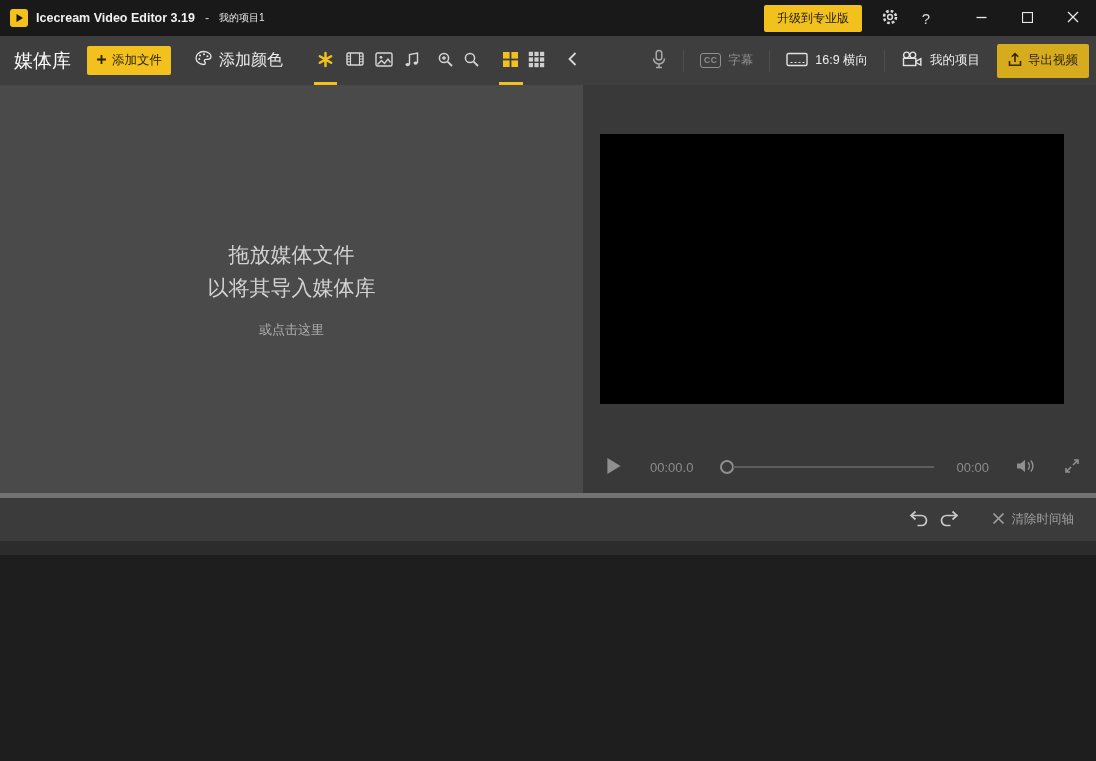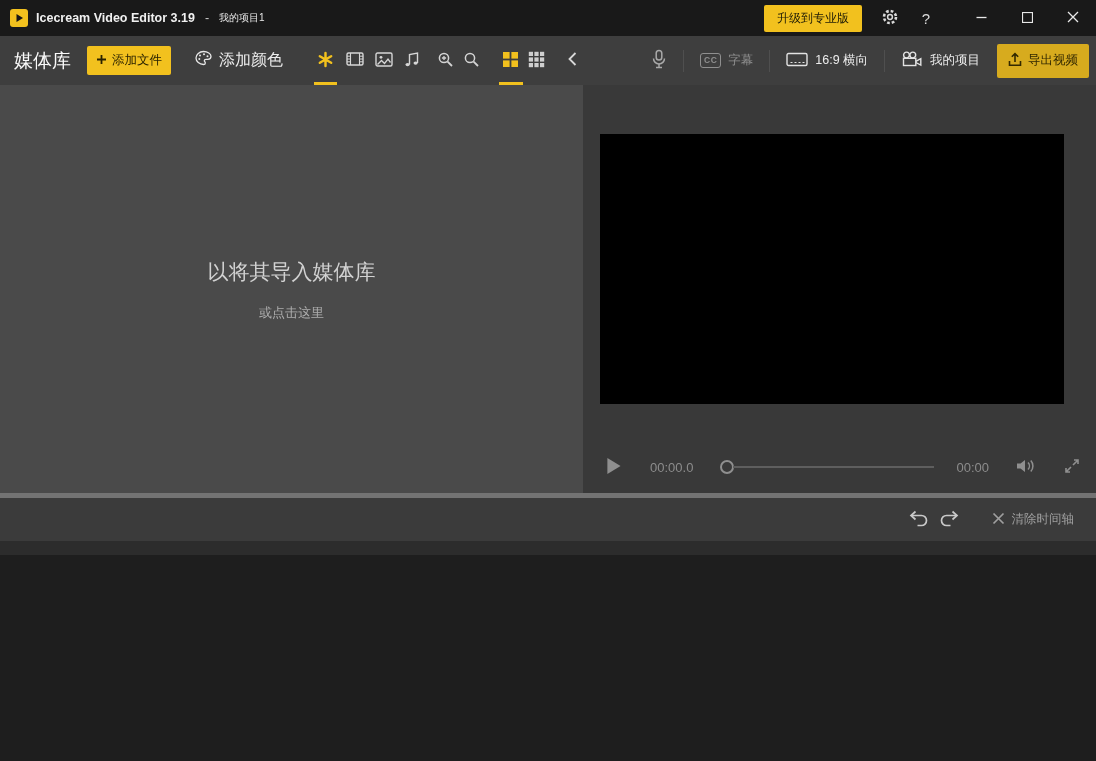--- a/index.html
+++ b/index.html
@@ -297,20 +297,21 @@
               <path d="M1.5 9v4.3h11V9" fill="none" stroke="#332900" stroke-width="1.6"></path>
             </svg>
         </span>
         <span>导出视频</span>
       </button>
     </div>
   </div>
 
   <div class="main">
     <div class="media-panel">
+      <div class="drop-line">拖放媒体文件</div>
       <div class="drop-line">以将其导入媒体库</div>
       <div class="drop-hint">或点击这里</div>
     </div>
     <div class="preview-panel">
       <div class="video-frame"></div>
       <div class="controls">
         <button class="play-btn">
           <span>
             <svg width="17" height="20" viewBox="0 0 18 20">
                 <path d="M2.5 1.5v17L16.5 10z" fill="#8f8f8f"></path>

